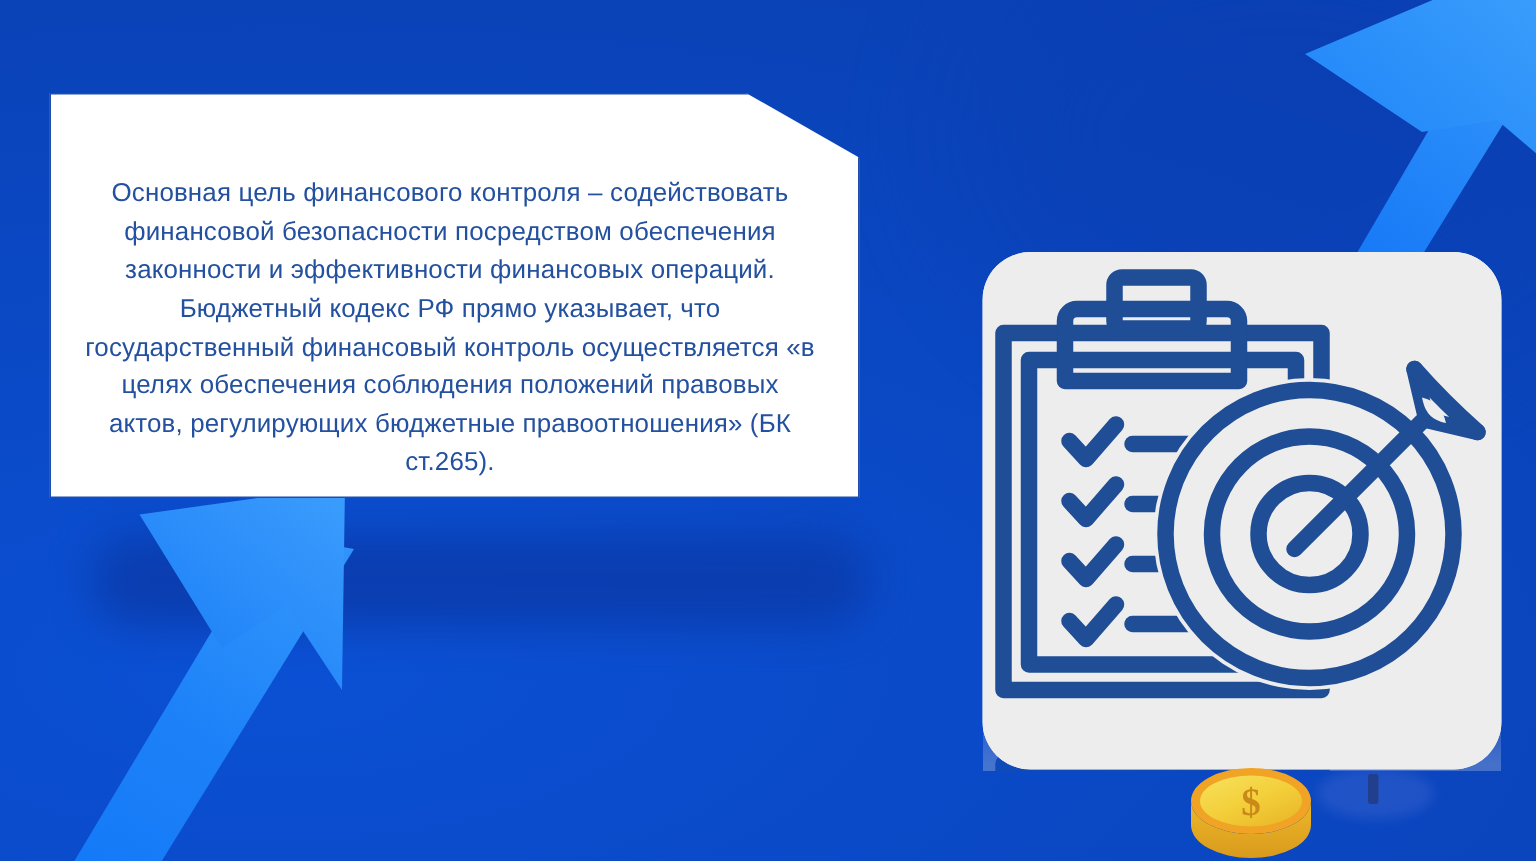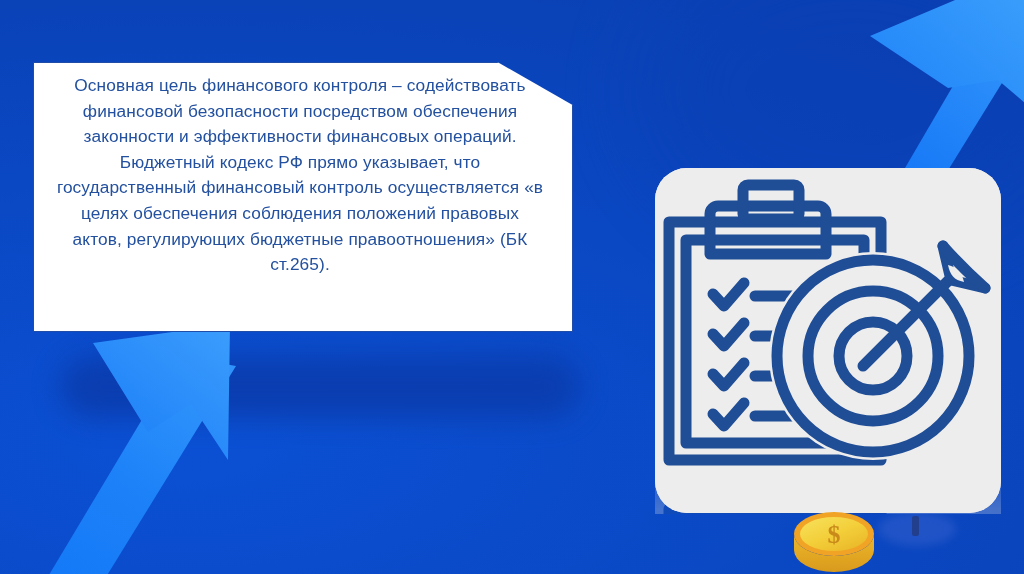--- a/index.html
+++ b/index.html
@@ -61,21 +61,21 @@
     left: 33px;
     top: 62px;
     width: 540px;
     height: 270px;
     background: #ffffff;
     border: 1.5px solid #1f4da8;
     box-sizing: border-box;
     
     clip-path: polygon(0 0, 86% 0, 100% 16%, 100% 100%, 0 100%);
     display: flex;
-    align-items: flex-start;
+    align-items: flex-end;
     justify-content: center;
   }
   .callout-inner {
     padding: 10px 26px 10px 20px;
     width: 100%;
     box-sizing: border-box;
   }
   .callout-text {
     margin: 0;
     color: #23509f;

